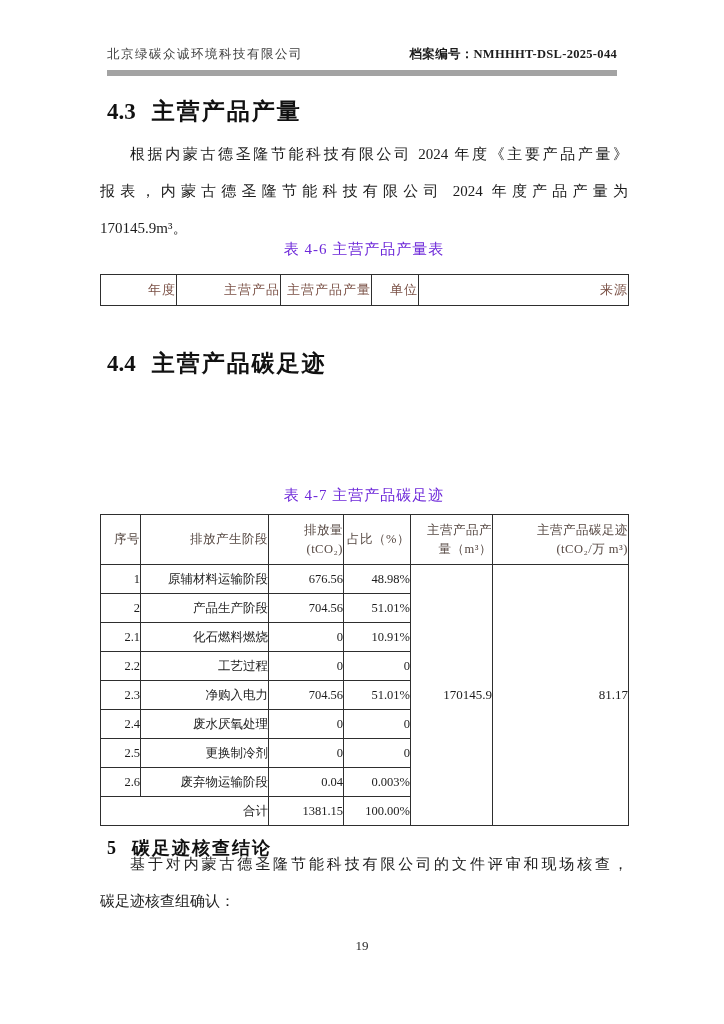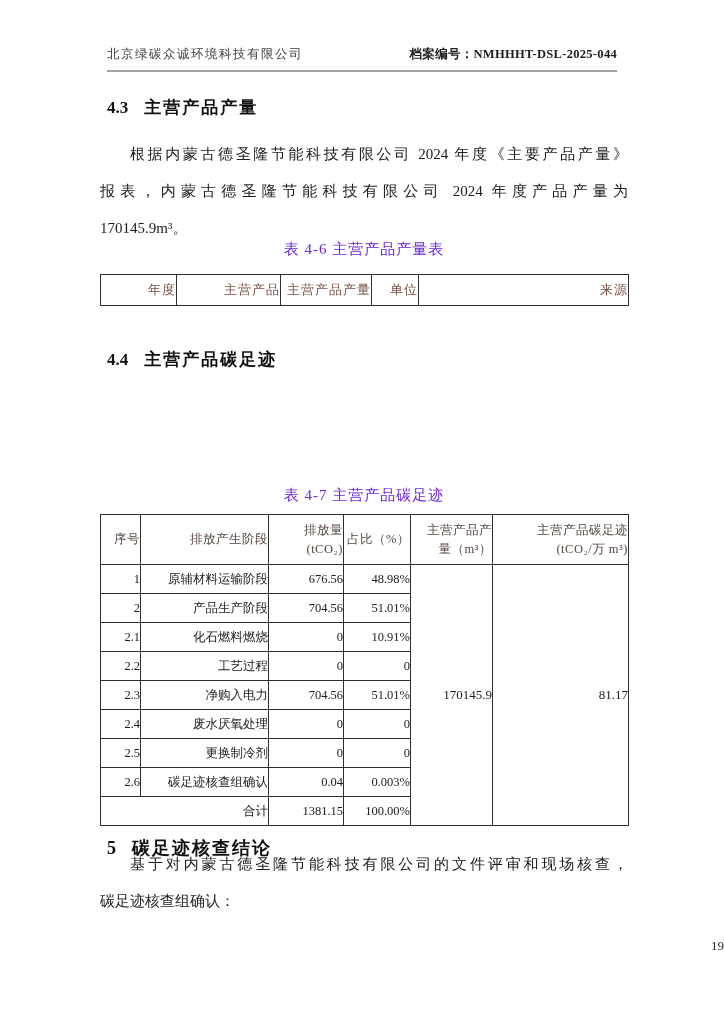--- a/index.html
+++ b/index.html
@@ -7,28 +7,28 @@
   .page {
     position:relative; width:724px; height:1024px; margin:0 auto;
     background:#ffffff; overflow:hidden;
     font-family:"Liberation Serif","DejaVu Serif",serif;
     color:#1f1f1f;
   }
   
   .pg-header {
     position:absolute; left:107px; top:46px; width:510px;
     display:flex; justify-content:space-between; align-items:flex-end;
-    border-bottom:2px solid #a3a3a3; padding-bottom:7px;
+    border-bottom:6px solid #a3a3a3; padding-bottom:7px;
     font-size:12.5px;
   }
   .pg-header .company { color:#3d3d3d; letter-spacing:1.5px; }
   .pg-header .archive { color:#1c1c1c; font-weight:bold; letter-spacing:.3px; }
 
   
-  .heading { position:absolute; left:107px; width:520px; font-weight:bold; color:#111; font-size:17px; }
+  .heading { position:absolute; left:107px; width:520px; font-weight:bold; color:#111; font-size:23px; }
   .heading .num { margin-right:16px; letter-spacing:0; }
   .heading .ttl { letter-spacing:2px; }
   #h5 { font-size:18px; }
 
   
   .para { position:absolute; left:100px; width:528px; font-size:15px; color:#1c1c1c; }
   .para .line { height:37px; line-height:37px; }
   .para .fill { text-align:justify; text-align-last:justify; }
   .para .indent { text-indent:2em; }
 
@@ -39,21 +39,21 @@
   table { position:absolute; left:100px; border-collapse:collapse; table-layout:fixed; }
   td, th { border:1.2px solid #2e2e2e; text-align:right; vertical-align:middle; font-weight:normal; overflow:hidden; }
   #table46 { top:274px; width:528px; font-size:13px; }
   #table46 th { height:31px; color:#7a5045; letter-spacing:1px; }
   #table46 td { height:31px; color:#1c1c1c; }
   #table47 { top:514px; width:528px; font-size:12.5px; }
   #table47 th { height:50px; color:#554741; white-space:pre-line; line-height:19px; letter-spacing:.5px; }
   #table47 td { height:29px; color:#1c1c1c; }
   .merged-cell { font-size:13px; }
 
-  .page-number { position:absolute; left:0; top:938px; width:724px; text-align:right; font-size:13px; color:#2a2a2a; }
+  .page-number { position:absolute; left:0; top:938px; width:724px; text-align:center; font-size:13px; color:#2a2a2a; }
 </style>
 </head>
 <body>
 
 <div class="page">
 
   <div class="pg-header">
     <span class="company">北京绿碳众诚环境科技有限公司</span>
     <span class="archive"><span>档案编号：</span><span>NMHHHT-DSL-2025-044</span></span>
   </div>
@@ -156,21 +156,21 @@
       <td>0</td>
     </tr>
     <tr>
       <td>2.5</td>
       <td>更换制冷剂</td>
       <td>0</td>
       <td>0</td>
     </tr>
     <tr>
       <td>2.6</td>
-      <td>碳足迹核查组确认</td>
+      <td>废弃物运输阶段</td>
       <td>0.04</td>
       <td>0.003%</td>
     </tr>
     <tr>
       <td colspan="2">合计</td>
       <td>1381.15</td>
       <td>100.00%</td>
     </tr>
   </tbody>
     </table>

